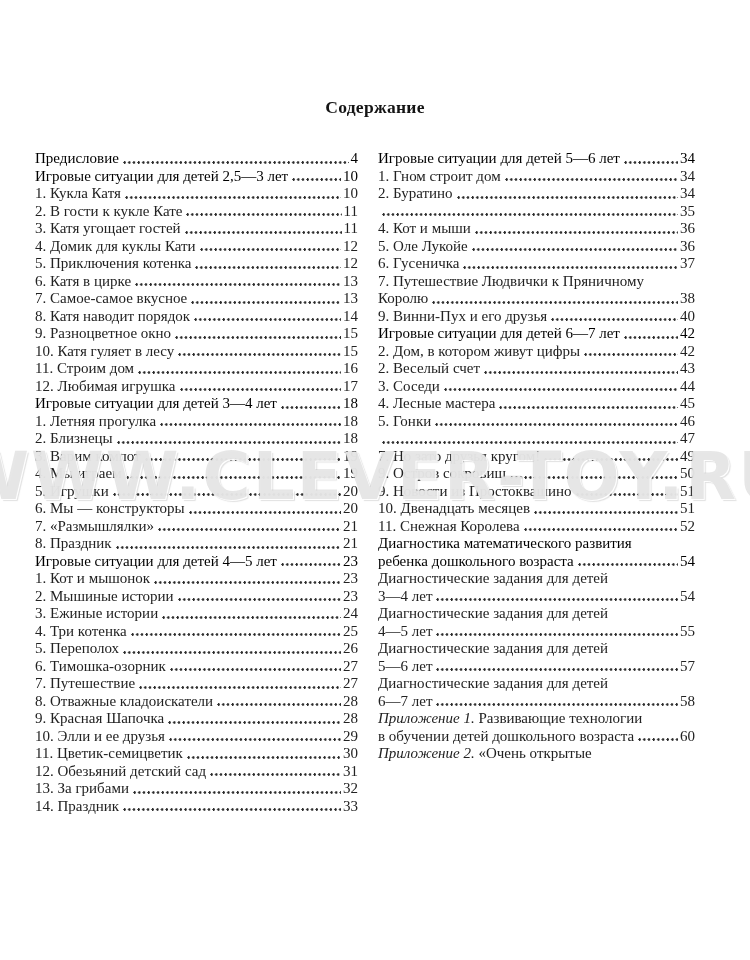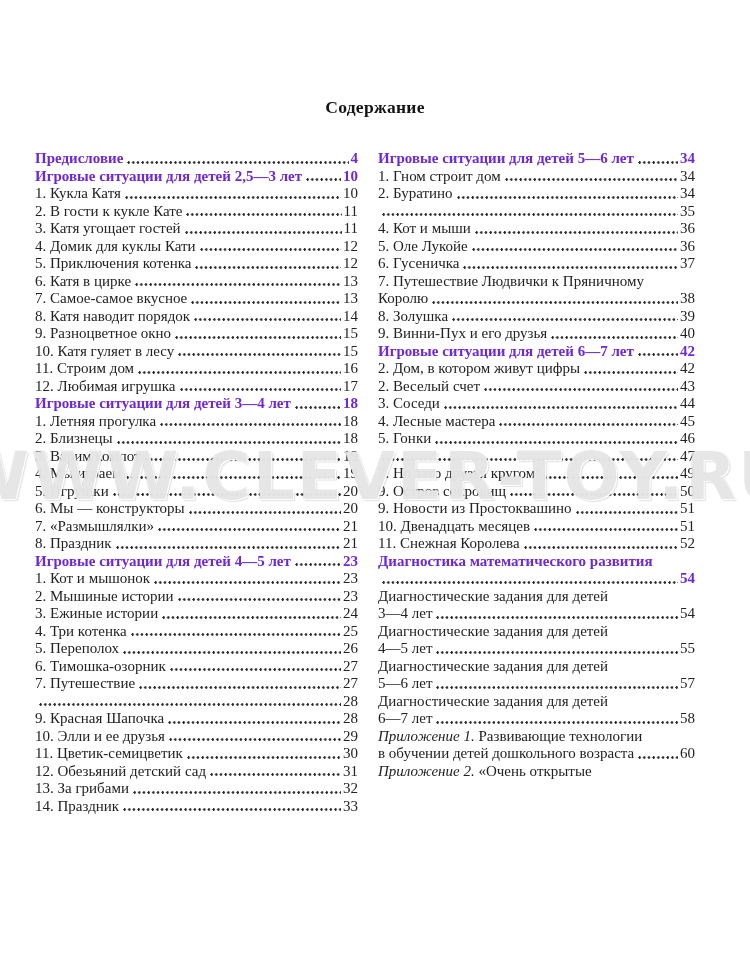--- a/index.html
+++ b/index.html
@@ -22,21 +22,21 @@
     display:flex;padding-left:35px;gap:20px;
   }
   .toc-col{display:block;}
   .toc-col.left{width:323px;}
   .toc-col.right{width:317px;}
   .toc-row{
     display:flex;
     line-height:17.5px;font-size:15px;
     color:#222;
   }
-  .toc-row.bold{font-weight:bold;color:#6d28d9;}
+  .toc-row.bold{font-weight:normal;color:#000000;}
   .toc-text{white-space:nowrap;}
   .toc-text em{}
   .dots{
     flex:1;
     align-self:flex-end;
     height:5px;
     margin:0 2px 3px 4px;
     background-image:radial-gradient(circle at 1.6px 2.5px, #2b2b2b 1.05px, transparent 1.45px);
     background-size:4.7px 5px;
     background-repeat:repeat-x;
@@ -214,20 +214,21 @@
           <span class="toc-text">6. Тимошка-озорник</span>
           <span class="dots"></span>
           <span class="pg">27</span>
         </div>
         <div class="toc-row">
           <span class="toc-text">7. Путешествие</span>
           <span class="dots"></span>
           <span class="pg">27</span>
         </div>
         <div class="toc-row">
+          <span class="toc-text">8. Отважные кладоискатели</span>
           <span class="dots"></span>
           <span class="pg">28</span>
         </div>
         <div class="toc-row">
           <span class="toc-text">9. Красная Шапочка</span>
           <span class="dots"></span>
           <span class="pg">28</span>
         </div>
         <div class="toc-row">
           <span class="toc-text">10. Элли и ее друзья</span>
@@ -292,25 +293,20 @@
         </div>
         <div class="toc-row">
           <span class="toc-text">7. Путешествие Людвички к Пряничному</span>
         </div>
         <div class="toc-row">
           <span class="toc-text">Королю</span>
           <span class="dots"></span>
           <span class="pg">38</span>
         </div>
         <div class="toc-row">
-          <span class="toc-text">8. Золушка</span>
-          <span class="dots"></span>
-          <span class="pg">39</span>
-        </div>
-        <div class="toc-row">
           <span class="toc-text">9. Винни-Пух и его друзья</span>
           <span class="dots"></span>
           <span class="pg">40</span>
         </div>
         <div class="toc-row bold">
           <span class="toc-text">Игровые ситуации для детей 6—7 лет</span>
           <span class="dots"></span>
           <span class="pg">42</span>
         </div>
         <div class="toc-row">
@@ -364,20 +360,21 @@
         </div>
         <div class="toc-row">
           <span class="toc-text">11. Снежная Королева</span>
           <span class="dots"></span>
           <span class="pg">52</span>
         </div>
         <div class="toc-row bold">
           <span class="toc-text">Диагностика математического развития</span>
         </div>
         <div class="toc-row bold">
+          <span class="toc-text">ребенка дошкольного возраста</span>
           <span class="dots"></span>
           <span class="pg">54</span>
         </div>
         <div class="toc-row">
           <span class="toc-text">Диагностические задания для детей</span>
         </div>
         <div class="toc-row">
           <span class="toc-text">3—4 лет</span>
           <span class="dots"></span>
           <span class="pg">54</span>

